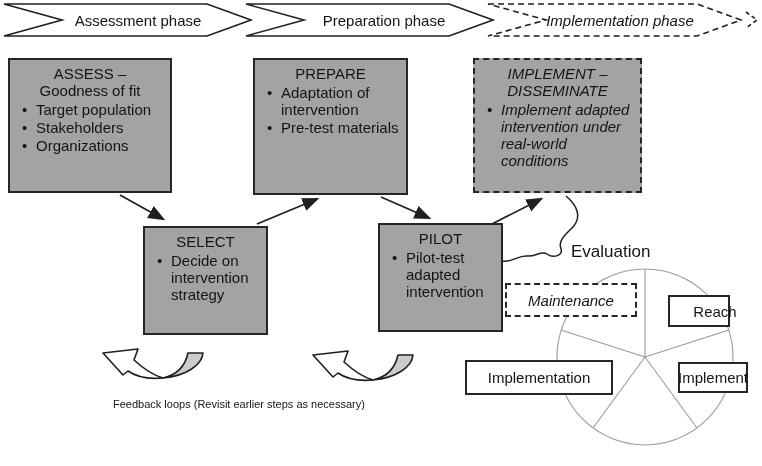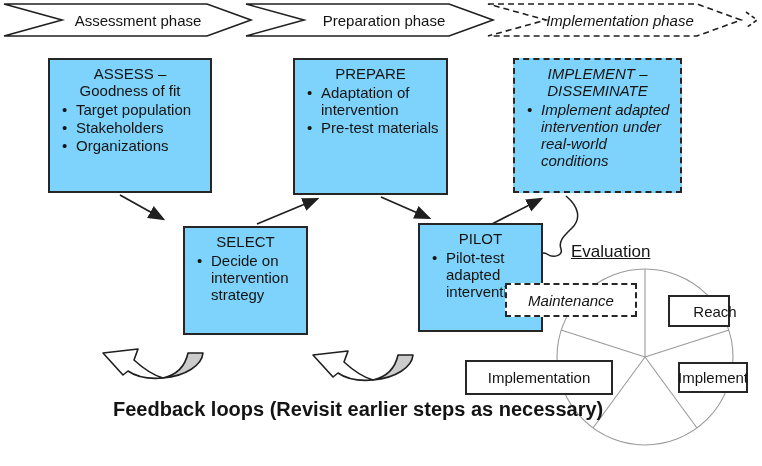--- a/index.html
+++ b/index.html
@@ -10,42 +10,41 @@
   }
   #artwork { position:absolute; left:0; top:0; }
 
   .chevron-label {
     position:absolute; transform:translate(-50%,-50%);
     font-size:15px; white-space:nowrap;
   }
   .italic { font-style:italic; }
 
   .pbox {
-    position:absolute; box-sizing:border-box; background:#7dd3fc;
+    position:absolute; box-sizing:border-box; background:#a3a3a3;
     border:2px solid #262626; font-size:15px; line-height:1.14;
     padding:5px 3px 0 3px;
-    margin-left:40px;
   }
   .pbox.dashed { border-style:dashed; }
   .pbox .ttl { text-align:center; }
   .pbox ul { list-style:none; margin:2px 0 0 0; padding:0 0 0 8px; }
   .pbox li { position:relative; padding-left:15px; margin-top:1px; }
   .pbox li::before { content:"\2022"; position:absolute; left:1px; top:0; }
 
   .wlabel {
     position:absolute; box-sizing:border-box; background:#fff;
     border:2px solid #262626; font-size:15px;
     display:flex; align-items:center; justify-content:center;
     white-space:nowrap;
   }
   .wlabel.dashed { border-style:dashed; font-style:italic; }
 
   .floating-text { position:absolute; white-space:nowrap; }
   #evaluation-title { font-size:17px; }
-  #feedback-caption { font-size:20px;font-weight:bold; }
+  #feedback-caption { font-size:11px; }
 </style>
 </head>
 <body>
 
 <div id="stage">
 
   <svg id="artwork" width="762" height="466" viewBox="0 0 762 466">
     <defs>
       <marker id="ah" markerWidth="11" markerHeight="9" refX="8.5" refY="4" orient="auto">
         <path d="M0,0 L10,4 L0,8 z" fill="#1f1f1f"></path>
@@ -124,21 +123,21 @@
     </ul>
   </div>
 
   <div class="pbox" style="left:378px; top:223px; width:125px; height:109px;">
     <div class="ttl">PILOT</div>
     <ul>
       <li>Pilot-test adapted intervention</li>
     </ul>
   </div>
 
-  <div class="floating-text" id="evaluation-title" style="left:571px; top:242px;text-decoration:underline;">Evaluation</div>
+  <div class="floating-text" id="evaluation-title" style="left:571px; top:242px;">Evaluation</div>
 
   <div class="wlabel dashed" style="left:505px; top:283px; width:132px; height:34px;">Maintenance</div>
   <div class="wlabel" style="left:668px; top:295px; width:62px; height:32px;padding-left:32px;">Reach</div>
   <div class="wlabel" style="left:465px; top:360px; width:148px; height:35px;">Implementation</div>
   <div class="wlabel" style="left:678px; top:362px; width:70px; height:31px;">Implement</div>
 
   <div class="floating-text" id="feedback-caption" style="left:113px; top:398px;">Feedback loops (Revisit earlier steps as necessary)</div>
 
 </div>
 

